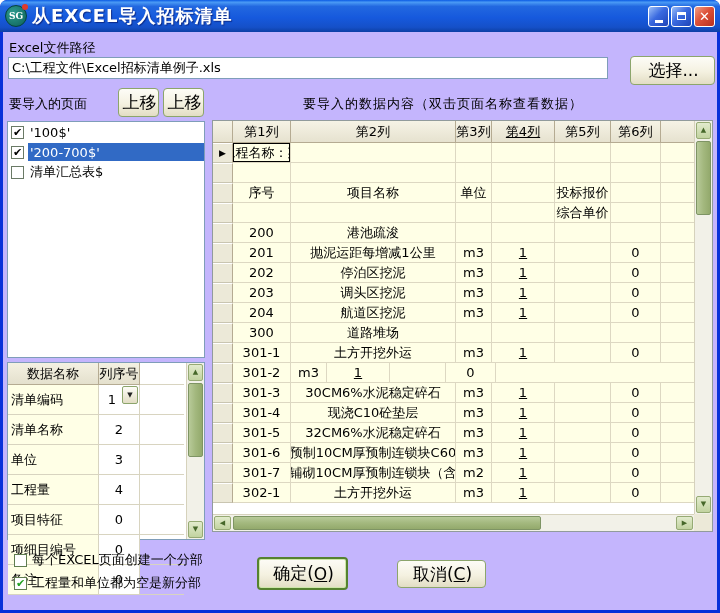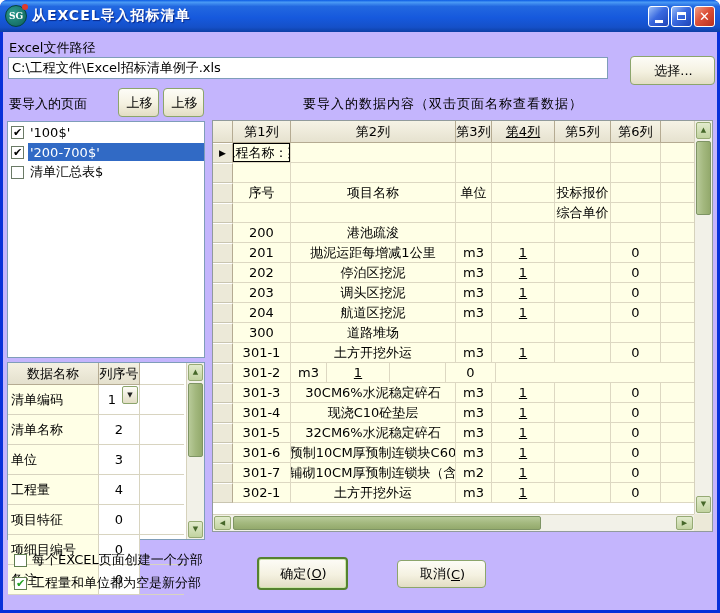--- a/index.html
+++ b/index.html
@@ -8,39 +8,39 @@
     border-radius:7px 7px 0 0;overflow:hidden;}
   
   .titlebar{position:absolute;top:0;left:0;right:0;height:32px;
     background:linear-gradient(180deg,#0a5ae4 0%,#4a9af5 7%,#2268e0 20%,#1659dd 55%,#1550c8 85%,#0d3fa5 100%);
     display:flex;align-items:center;padding:0 5px;box-sizing:border-box;border-radius:7px 7px 0 0;}
   .app-icon{width:20px;height:20px;border-radius:50%;flex:0 0 auto;
     background:radial-gradient(circle at 35% 35%,#2e9b8f,#0c5f57);border:1px solid #06433c;
     color:#fff;font:bold 9px "DejaVu Serif","Liberation Serif",serif;
     display:flex;align-items:center;justify-content:center;position:relative;}
   .app-icon::after{content:"";position:absolute;top:-2px;right:-2px;width:6px;height:6px;border-radius:50%;background:#e03a2a;}
-  .title-text{color:#fff;font-weight:bold;font-size:14px;margin-left:5px;flex:1;
+  .title-text{color:#fff;font-weight:bold;font-size:18px;margin-left:5px;flex:1;
     text-shadow:1px 1px 1px #0a2a8a;letter-spacing:1px;white-space:nowrap;overflow:hidden;}
   .tb-btn{width:21px;height:21px;border:1px solid #fff;border-radius:3px;margin-left:2px;
     display:flex;align-items:center;justify-content:center;box-sizing:border-box;flex:0 0 auto;}
   .btn-min,.btn-max{background:linear-gradient(135deg,#9cc0f8 0%,#3a6ae0 45%,#1e44b8 100%);}
   .btn-close{background:linear-gradient(135deg,#f0a088 0%,#dd5038 45%,#b8301e 100%);
     color:#fff;font-weight:bold;font-size:13px;}
   .glyph-min{width:8px;height:3px;background:#fff;margin-top:10px;}
   .glyph-max{width:9px;height:8px;border:1px solid #fff;border-top:3px solid #fff;box-sizing:border-box;}
   
   .client{position:absolute;top:32px;left:3px;right:3px;bottom:3px;background:#c4b5fd;}
   .lbl{position:absolute;font-size:13px;white-space:nowrap;}
   
   .path-input{position:absolute;left:5px;top:25px;width:600px;height:22px;box-sizing:border-box;
     border:1px solid #7f9db9;background:#fff;font-family:inherit;font-size:13px;padding:1px 3px;}
   
   .btn{position:absolute;box-sizing:border-box;cursor:default;
     background:linear-gradient(180deg,#fdfcf7 0%,#f4f1e0 55%,#e2ddc4 100%);
-    border:1px solid #8ca56c;border-radius:4px;font-size:13px;font-family:inherit;
+    border:1px solid #8ca56c;border-radius:4px;font-size:17px;font-family:inherit;
     display:flex;align-items:center;justify-content:center;white-space:nowrap;padding-left:8px;}
   .btn-default{border:2px solid #55822f;box-shadow:inset 0 0 0 1px #cde6a8;}
   
   .listbox{position:absolute;left:4px;top:89px;width:198px;height:237px;box-sizing:border-box;
     background:#fff;border:1px solid #7f9db9;overflow:hidden;}
   .sheet-item{display:flex;align-items:center;height:20px;}
   .cbx{width:13px;height:13px;box-sizing:border-box;border:1px solid #6a7a66;background:#fff;
     margin:0 4px 0 3px;display:flex;align-items:center;justify-content:center;
     font-size:11px;font-weight:bold;line-height:1;flex:0 0 auto;}
   .sheet-label{flex:1;height:18px;display:flex;align-items:center;padding-left:2px;font-size:13px;}

